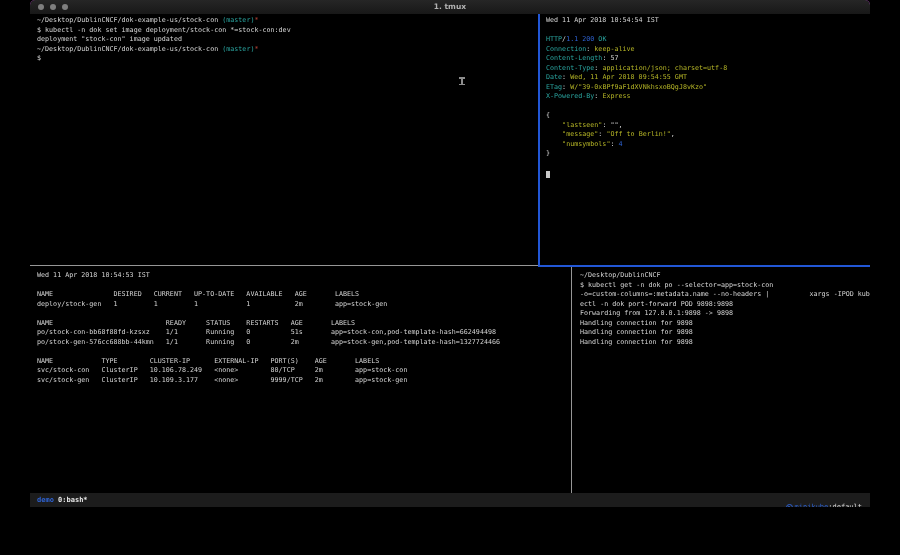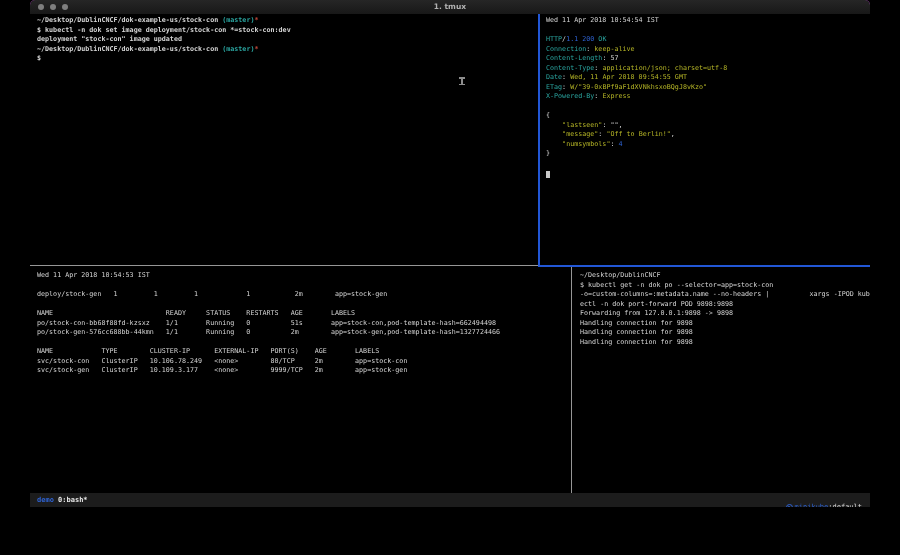--- a/index.html
+++ b/index.html
@@ -20,21 +20,21 @@
   .titletext {
     text-align:center; font-size:7.5px; line-height:14px; color:#b2b2b2; font-weight:bold;
     font-family:"DejaVu Sans","Liberation Sans",sans-serif;
   }
   .term {
     position:absolute; top:14px; left:0; width:840px; height:479px; background:#000;
     font-size:6.7px; line-height:9.5px; color:#d6d6d6;
   }
   .pane { position:absolute; overflow:hidden; }
   .tl { white-space:pre; height:9.5px; }
-  #pane-tl { left:0;   top:0;     width:501px; height:250px; padding:2px 0 0 7px;font-weight:bold; }
+  #pane-tl { left:0;   top:0;     width:501px; height:250px; padding:2px 0 0 7px; }
   #pane-tr { left:512px; top:0;   width:322px; height:250px; padding:2px 0 0 4px; }
   #pane-bl { left:0;   top:255px; width:534px; height:222px; padding:2px 0 0 7px; }
   #pane-br { left:546px; top:255px; width:292px; height:222px; padding:2px 0 0 4px; }
   .vdiv-blue { position:absolute; left:508px; top:0; width:2px; height:253px; background:#2257d6; }
   .hdiv-gray { position:absolute; left:0; top:251px; width:508px; height:1px; background:#969696; }
   .hdiv-blue { position:absolute; left:508px; top:251px; width:332px; height:2px; background:#2257d6; }
   .vdiv-gray { position:absolute; left:541px; top:253px; width:1px; height:226px; background:#969696; }
   .c-wh { color:#d6d6d6; }
   .c-cy { color:#2aa5a0; }
   .c-yl { color:#b5b526; }
@@ -105,20 +105,21 @@
         <div class="tl">&nbsp;</div>
       </div>
     <div class="tl" style="position:absolute; left:516px; top:155px;"><span class="cursor"></span></div>
 
     <div class="hdiv-gray"></div>
     <div class="hdiv-blue"></div>
 
     <div class="pane" id="pane-bl">
         <div class="tl">Wed 11 Apr 2018 10:54:53 IST</div>
         <div class="tl">&nbsp;</div>
+        <div class="tl">NAME               DESIRED   CURRENT   UP-TO-DATE   AVAILABLE   AGE       LABELS</div>
         <div class="tl">deploy/stock-gen   1         1         1            1           2m        app=stock-gen</div>
         <div class="tl">&nbsp;</div>
         <div class="tl">NAME                            READY     STATUS    RESTARTS   AGE       LABELS</div>
         <div class="tl">po/stock-con-bb68f88fd-kzsxz    1/1       Running   0          51s       app=stock-con,pod-template-hash=662494498</div>
         <div class="tl">po/stock-gen-576cc688bb-44kmn   1/1       Running   0          2m        app=stock-gen,pod-template-hash=1327724466</div>
         <div class="tl">&nbsp;</div>
         <div class="tl">NAME            TYPE        CLUSTER-IP      EXTERNAL-IP   PORT(S)    AGE       LABELS</div>
         <div class="tl">svc/stock-con   ClusterIP   10.106.78.249   &lt;none&gt;        80/TCP     2m        app=stock-con</div>
         <div class="tl">svc/stock-gen   ClusterIP   10.109.3.177    &lt;none&gt;        9999/TCP   2m        app=stock-gen</div>
       </div>

